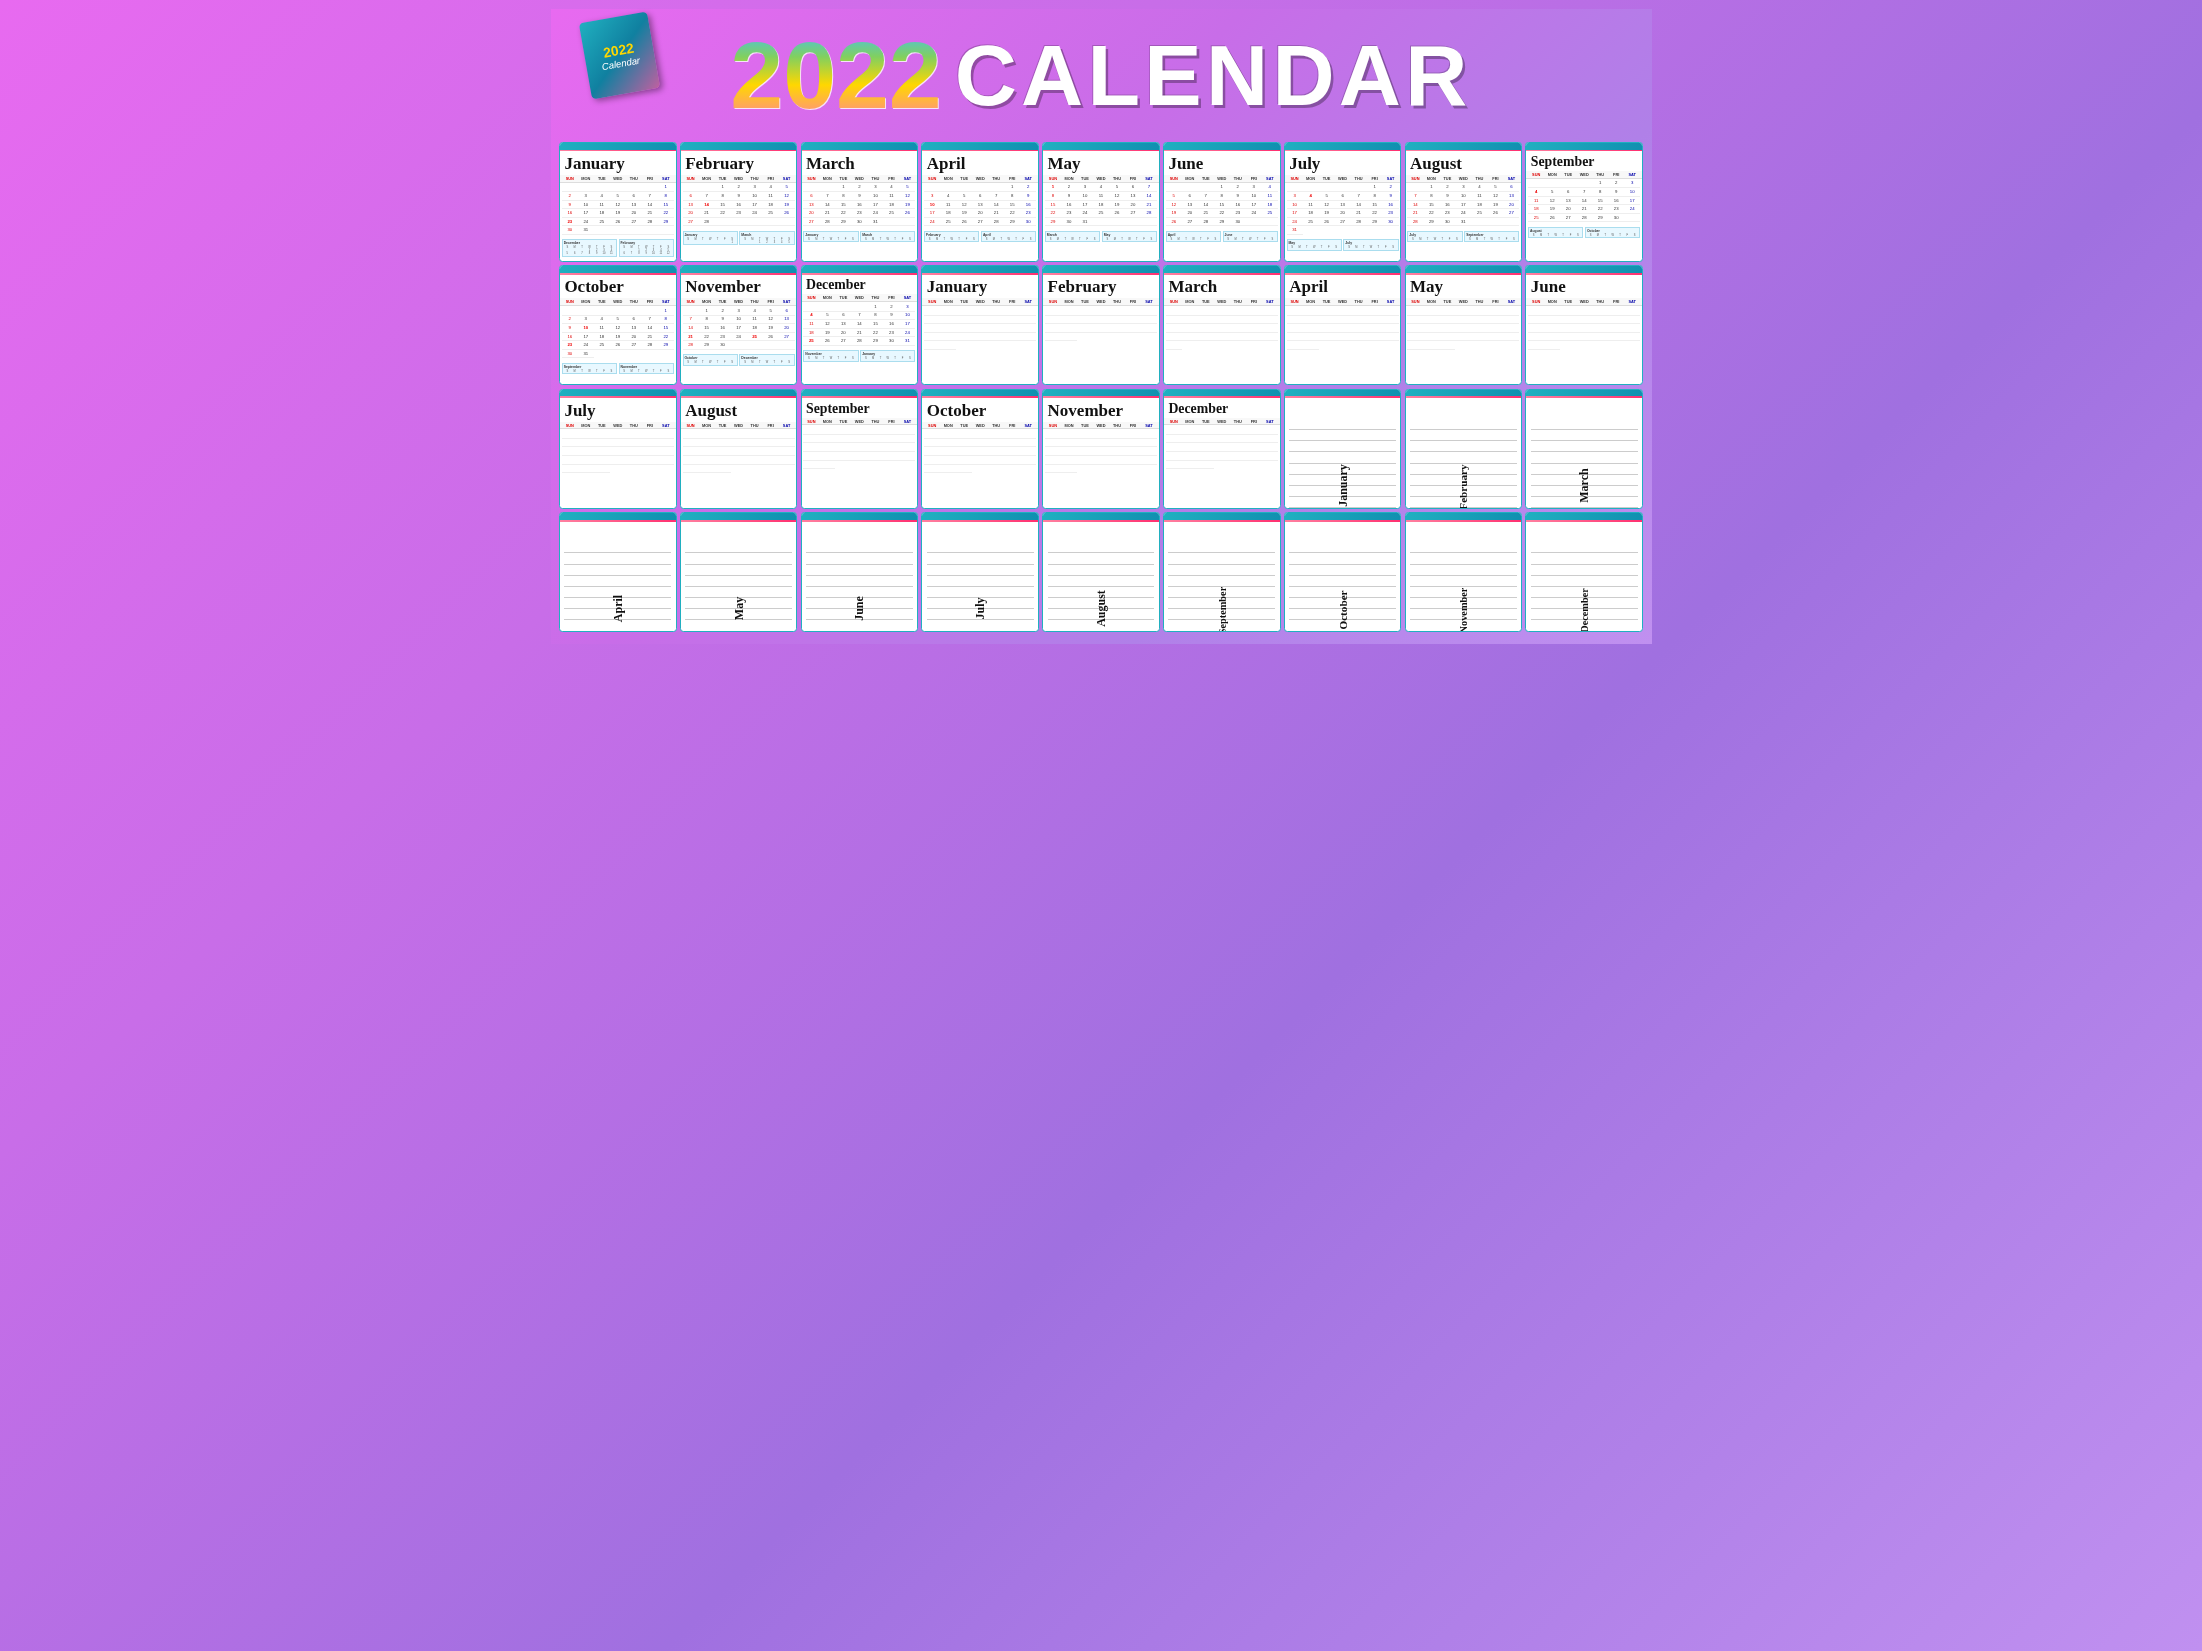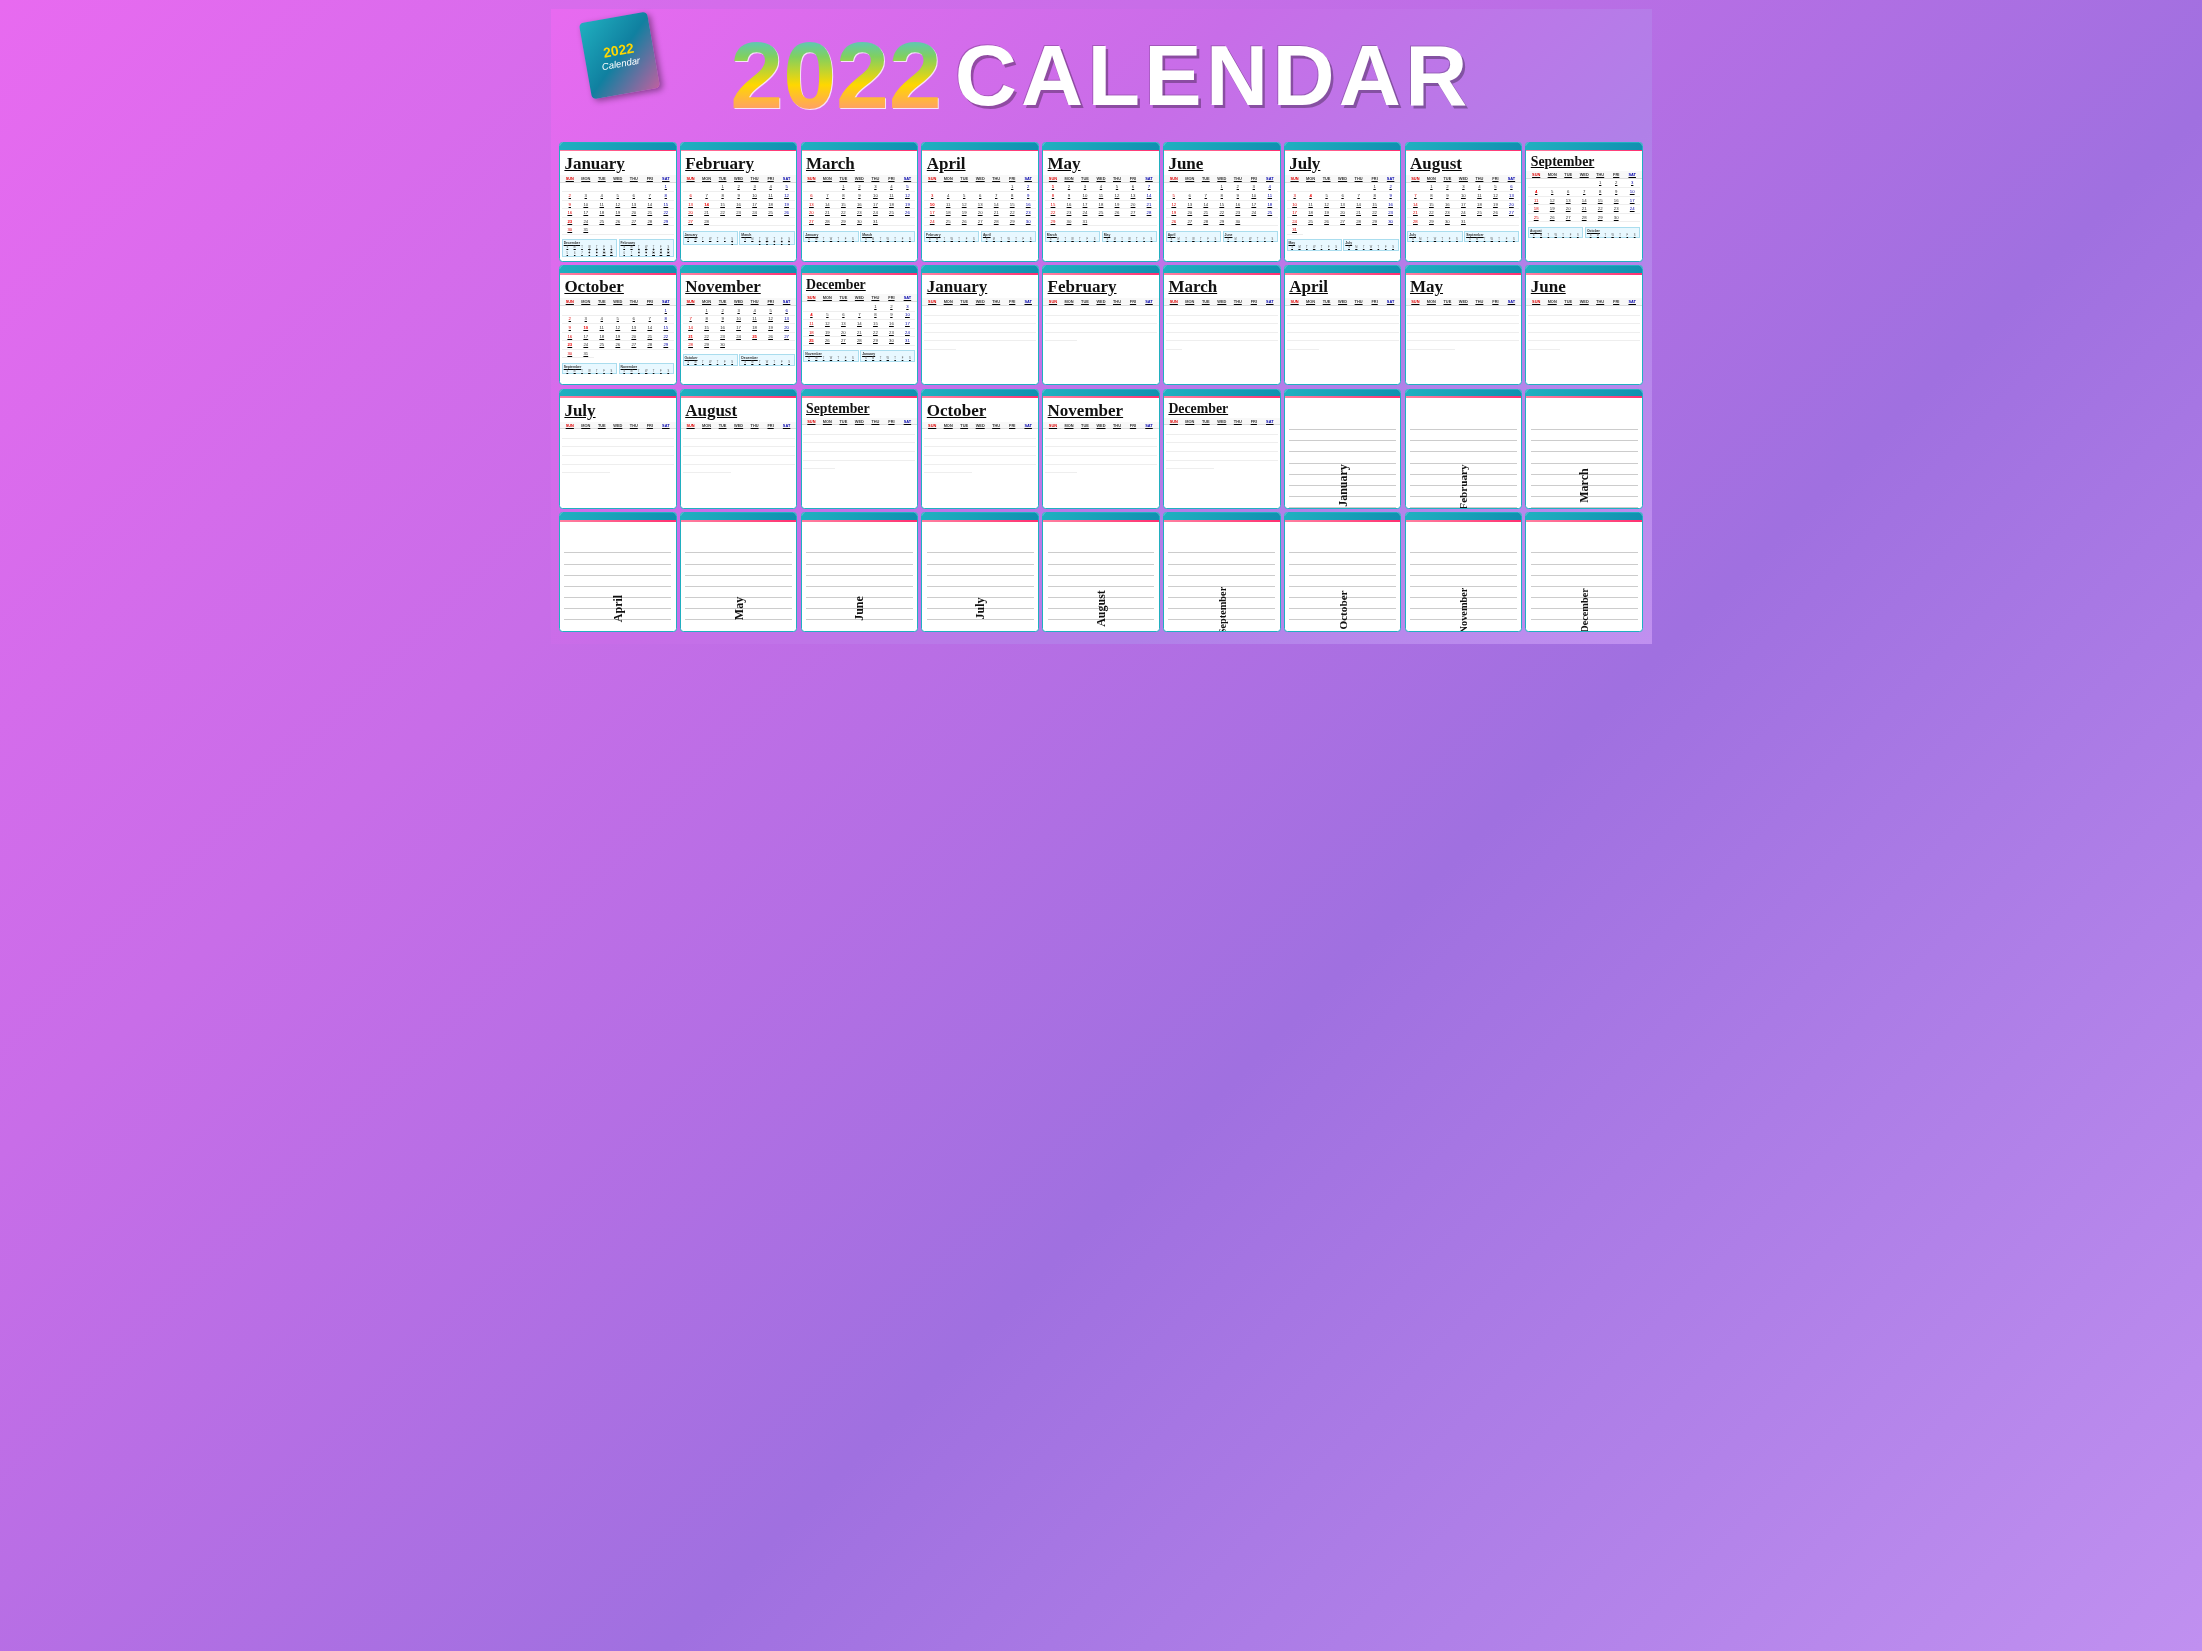--- a/index.html
+++ b/index.html
@@ -60,21 +60,20 @@
       text-shadow: 2.6px 2.6px 0 rgba(0,0,0,0.3), -0.9px -0.9px 0 rgba(0,0,0,0.2);
       font-family: 'Arial Black', Arial, sans-serif;
       letter-spacing: 4.3px;
       stroke: black;
     }
     .calendar-grid {
       display: grid;
       grid-template-columns: repeat(9, 1fr);
       gap: 3.4px;
       margin-bottom: 3.4px;
-      text-decoration: underline;
     }
     .cal-card {
       background: white;
       border: 1.7px solid #20b0c0;
       border-radius: 3.4px;
       overflow: hidden;
       font-size: 5.2px;
       min-height: 120px;
     }
     .cal-card-month {

